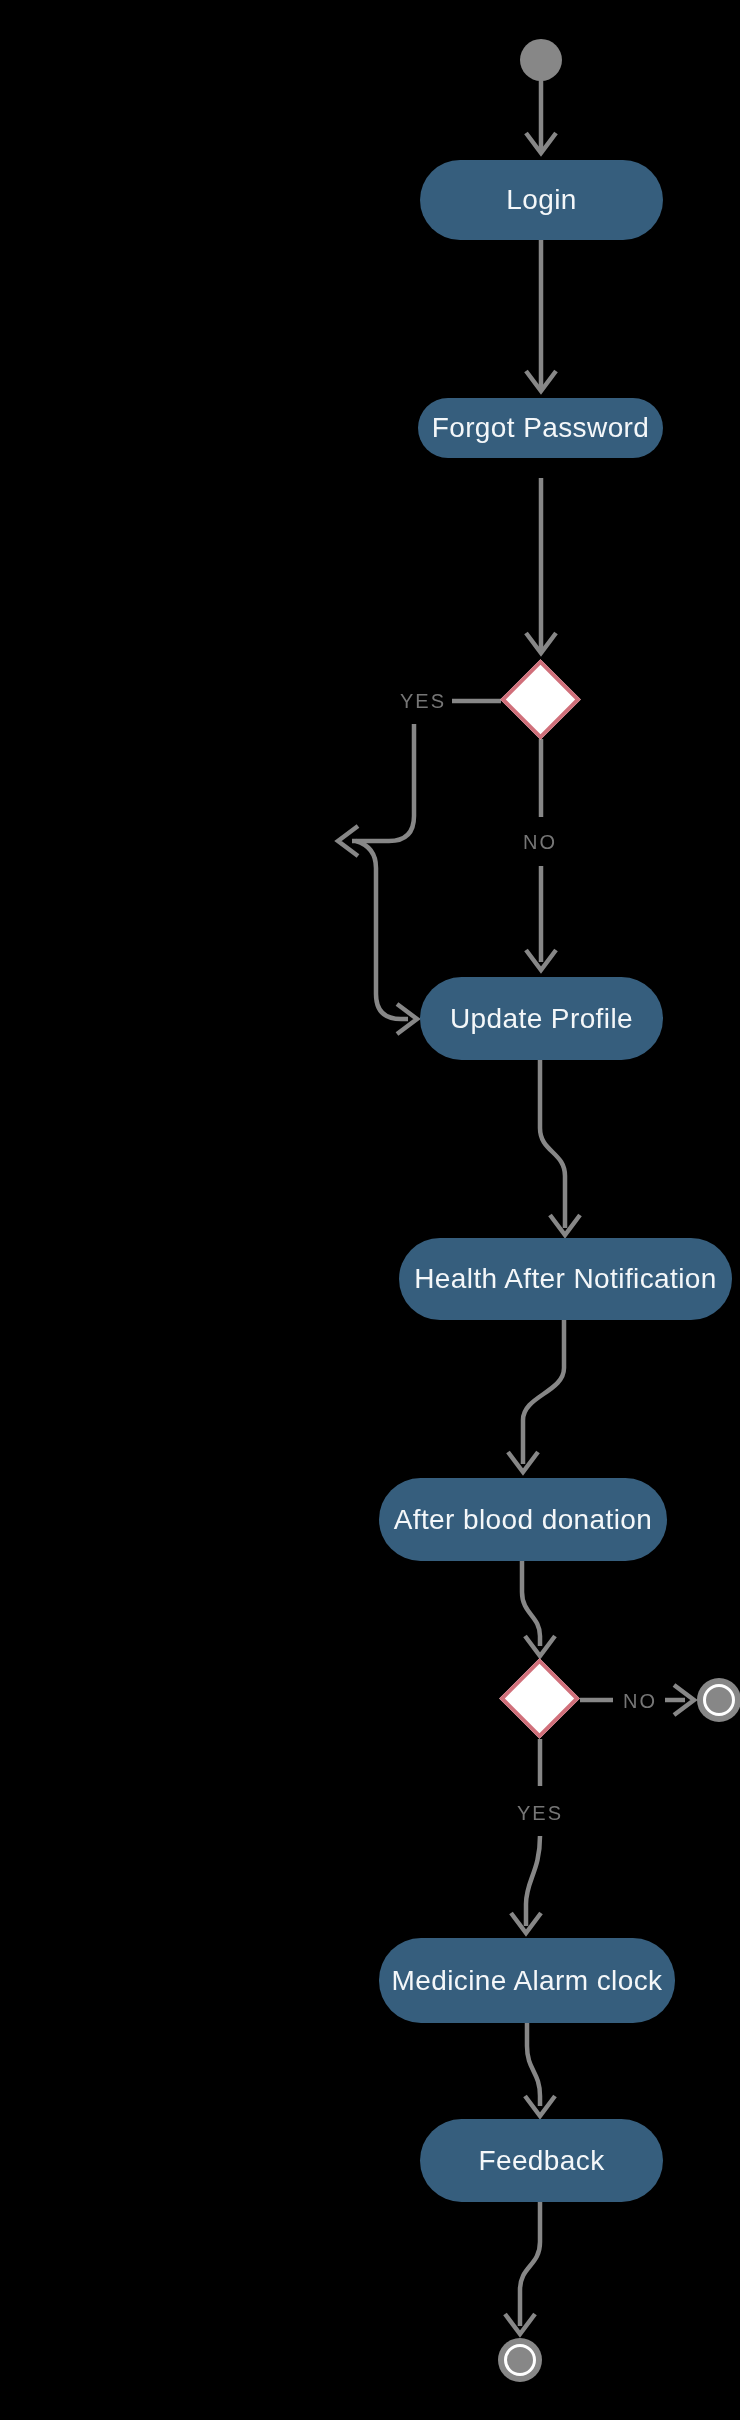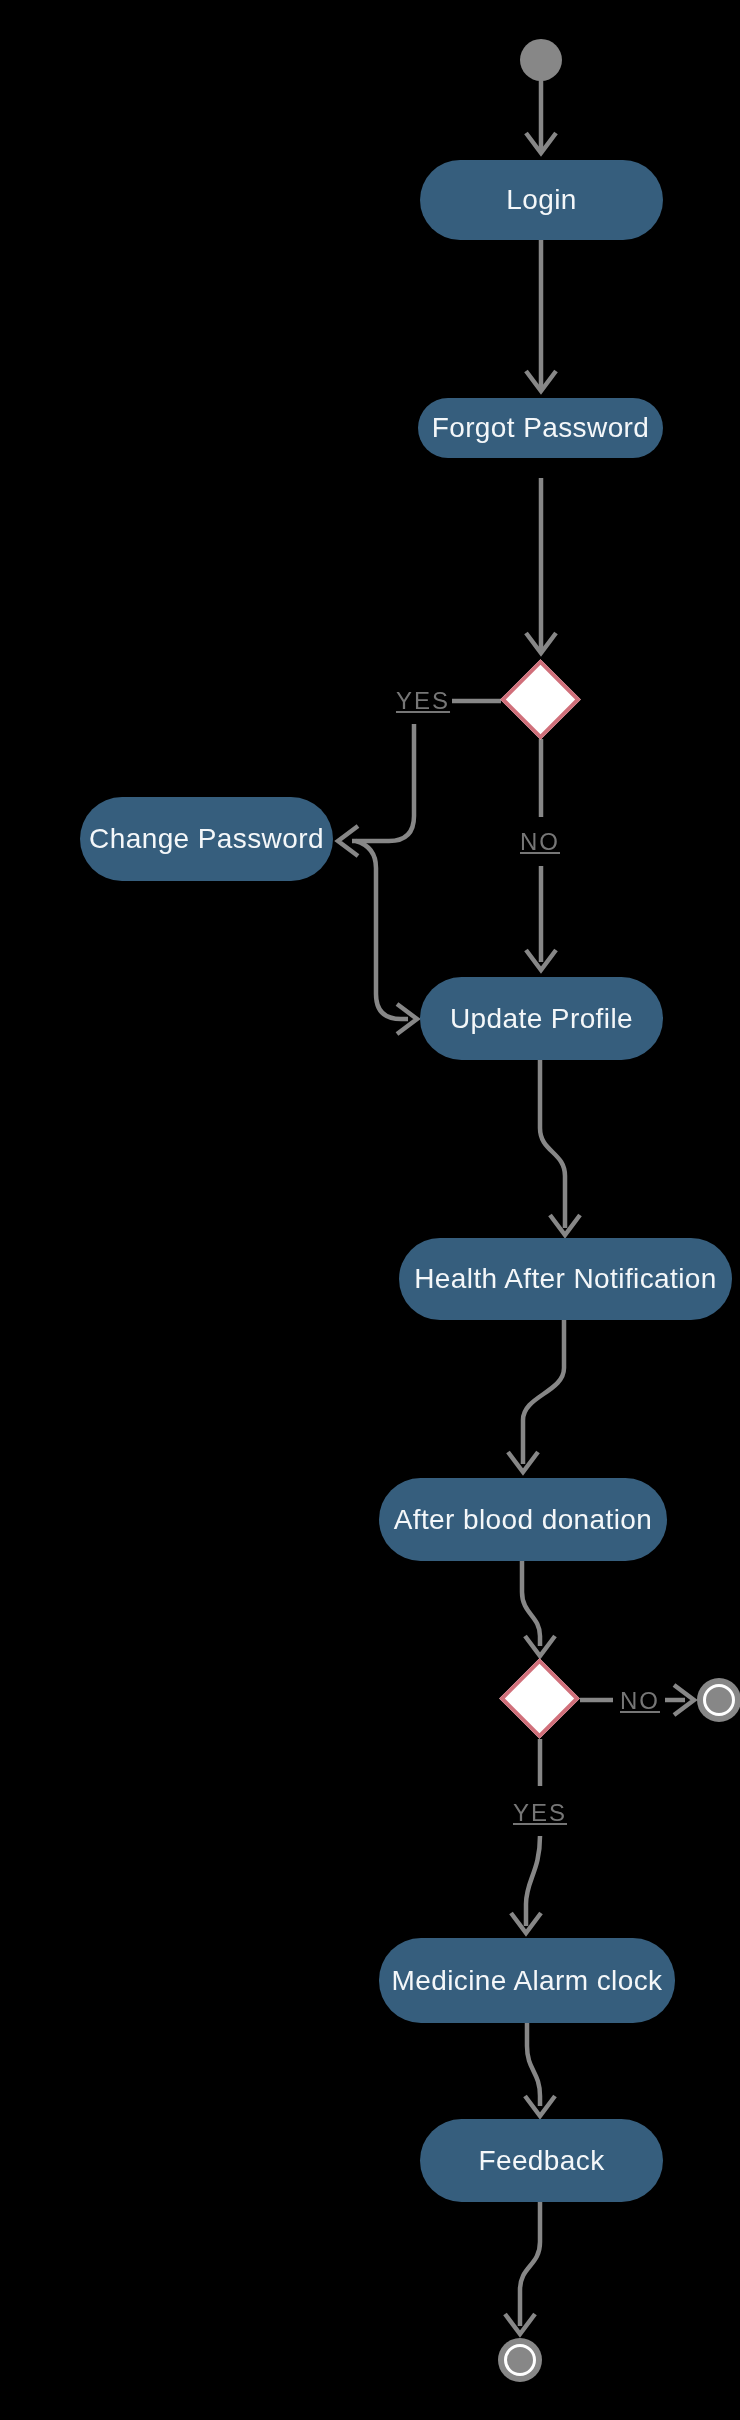--- a/index.html
+++ b/index.html
@@ -70,24 +70,23 @@
     width: 26px;
     height: 26px;
     margin: -16px 0 0 -16px;
     border: 3px solid #ffffff;
     border-radius: 50%;
   }
   .edge-label {
     position: absolute;
     transform: translate(-50%, -50%);
     color: var(--edge-label-text, #767676);
-    font-size: 24px;
+    font-size: 20px;
     letter-spacing: 2px;
     white-space: nowrap;
-    text-decoration: underline;
   }
 </style>
 </head>
 <body>
 
 <div class="canvas">
 
   <svg class="edges" viewBox="0 0 740 2420" xmlns="http://www.w3.org/2000/svg">
     <g>
       <path class="edge" d="M 501 80 L 501 150"></path>
@@ -156,23 +155,20 @@
   <div class="node activity" style="left:378px; top:398px; width:245px; height:60px;">
     <span>Forgot Password</span>
   </div>
 
   <div class="node decision" style="left:472px; top:671px;"></div>
 
   <div class="edge-label" style="left:383px; top:701px;">YES</div>
 
   <div class="edge-label" style="left:500px; top:842px;">NO</div>
 
-  <div class="node activity" style="left:40px; top:797px; width:253px; height:84px;">
-    <span>Change Password</span>
-  </div>
 
   <div class="node activity" style="left:380px; top:977px; width:243px; height:83px;text-align:center;">
     <span>Update Profile</span>
   </div>
 
   <div class="node activity" style="left:359px; top:1238px; width:333px; height:82px;">
     <span>Health After Notification</span>
   </div>
 
   <div class="node activity" style="left:339px; top:1478px; width:288px; height:83px;justify-content:center;">

